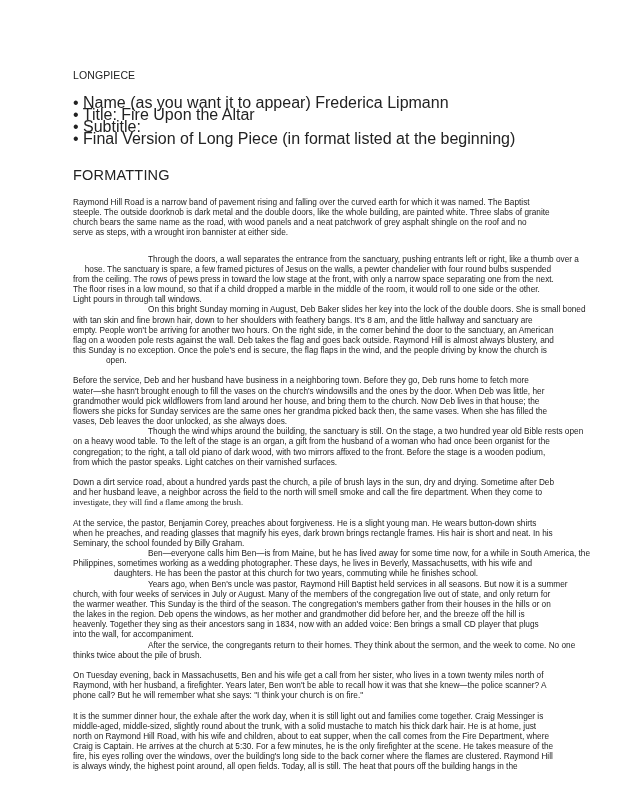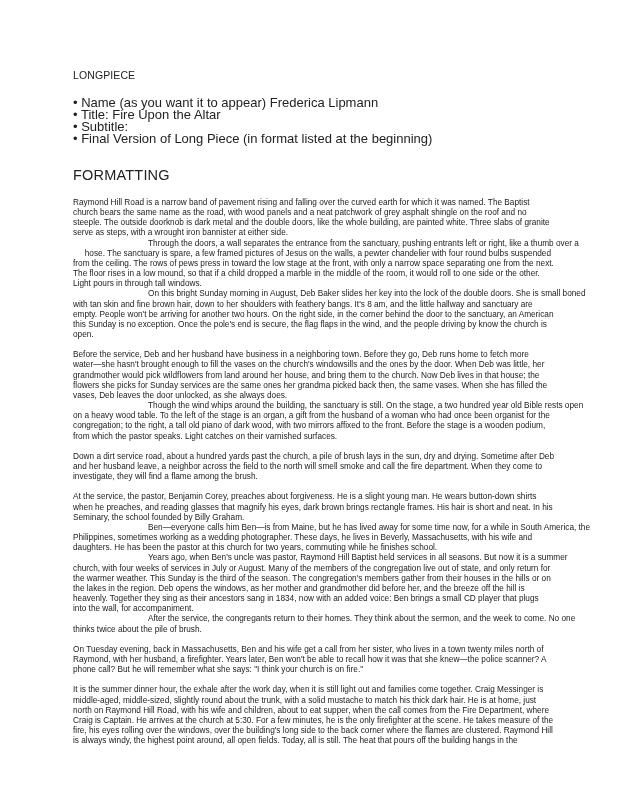--- a/index.html
+++ b/index.html
@@ -1,19 +1,19 @@
 <!DOCTYPE html>
 <html><head>
   <meta charset="utf-8">
   <style>
     html, body { margin: 0; padding: 0; background: #ffffff; }
     body { width: 619px; height: 800px; position: relative; overflow: hidden; font-family: "Liberation Sans", sans-serif; color: #1e1e1e; }
     .page { position: absolute; left: 0; top: 0; width: 552px; height: 800px; background: #fff; }
     .heading-small { position: absolute; left: 73px; top: 69px; font-size: 10.5px; letter-spacing: 0.1px; color: #222; }
-    .bullets { position: absolute; left: 73px; top: 97px; font-size: 13px; line-height: 12px; color: #222; margin: 0; padding: 0; list-style: none; }
+    .bullets { position: absolute; left: 73px; top: 97px; font-size: 16px; line-height: 12px; color: #222; margin: 0; padding: 0; list-style: none; }
     .bullets li { white-space: nowrap; }
     .heading-large { position: absolute; left: 73px; top: 167px; font-size: 14.5px; color: #222; letter-spacing: 0.2px; }
     .body-text { position: absolute; left: 73px; top: 198px; width: 478px; font-size: 8.25px; line-height: 10.15px; color: #222; }
     .body-text p { margin: 0; text-align: left; }
     .body-text p.indent { text-indent: 35px; }
     .body-text p.gap { margin-top: 10.15px; }
     .line { display: block; white-space: nowrap; }
   </style>
 </head>
 <body>
@@ -26,65 +26,66 @@
     <li>• Title: Fire Upon the Altar</li>
     <li>• Subtitle:</li>
     <li>• Final Version of Long Piece (in format listed at the beginning)</li>
   </ul>
 
   <div class="heading-large">FORMATTING</div>
 
   <div class="body-text" id="body-text">
       <p>
         <span class="line">Raymond Hill Road is a narrow band of pavement rising and falling over the curved earth for which it was named. The Baptist</span>
+        <span class="line" style="text-indent: 0px;">steeple. The outside doorknob is dark metal and the double doors, like the whole building, are painted white. Three slabs of granite</span>
         <span class="line" style="text-indent: 0px;">church bears the same name as the road, with wood panels and a neat patchwork of grey asphalt shingle on the roof and no</span>
-        <span class="line" style="text-indent: 0px;">steeple. The outside doorknob is dark metal and the double doors, like the whole building, are painted white. Three slabs of granite</span>
         <span class="line" style="text-indent: 0px;">serve as steps, with a wrought iron bannister at either side.</span>
       </p>
       <p class="indent" style="text-indent: 0px;">
-        <span class="line" style="padding-left: 75px;">Through the doors, a wall separates the entrance from the sanctuary, pushing entrants left or right, like a thumb over a</span>
+        <span class="line" style="padding-left: 75px; margin-top: 16px;">Through the doors, a wall separates the entrance from the sanctuary, pushing entrants left or right, like a thumb over a</span>
         <span class="line" style="text-indent: 0px; text-align: right;">hose. The sanctuary is spare, a few framed pictures of Jesus on the walls, a pewter chandelier with four round bulbs suspended</span>
         <span class="line" style="text-indent: 0px;">from the ceiling. The rows of pews press in toward the low stage at the front, with only a narrow space separating one from the next.</span>
         <span class="line" style="text-indent: 0px;">The floor rises in a low mound, so that if a child dropped a marble in the middle of the room, it would roll to one side or the other.</span>
         <span class="line" style="text-indent: 0px;">Light pours in through tall windows.</span>
       </p>
       <p class="indent" style="text-indent: 0px;">
         <span class="line" style="padding-left: 75px;">On this bright Sunday morning in August, Deb Baker slides her key into the lock of the double doors. She is small boned</span>
         <span class="line" style="text-indent: 0px;">with tan skin and fine brown hair, down to her shoulders with feathery bangs. It's 8 am, and the little hallway and sanctuary are</span>
         <span class="line" style="text-indent: 0px;">empty. People won't be arriving for another two hours. On the right side, in the corner behind the door to the sanctuary, an American</span>
+        <span class="line" style="text-indent: 0px;">flag on a wooden pole rests against the wall. Deb takes the flag and goes back outside. Raymond Hill is almost always blustery, and</span>
         <span class="line" style="text-indent: 0px;">this Sunday is no exception. Once the pole's end is secure, the flag flaps in the wind, and the people driving by know the church is</span>
-        <span class="line" style="text-indent: 0px;">open.</span>
+        <span class="line" style="text-indent: 0px; margin-left: 33px;">open.</span>
       </p>
       <p class="gap">
         <span class="line">Before the service, Deb and her husband have business in a neighboring town. Before they go, Deb runs home to fetch more</span>
         <span class="line" style="text-indent: 0px;">water—she hasn't brought enough to fill the vases on the church's windowsills and the ones by the door. When Deb was little, her</span>
         <span class="line" style="text-indent: 0px;">grandmother would pick wildflowers from land around her house, and bring them to the church. Now Deb lives in that house; the</span>
         <span class="line" style="text-indent: 0px;">flowers she picks for Sunday services are the same ones her grandma picked back then, the same vases. When she has filled the</span>
         <span class="line" style="text-indent: 0px;">vases, Deb leaves the door unlocked, as she always does.</span>
       </p>
       <p class="indent" style="text-indent: 0px;">
         <span class="line" style="padding-left: 75px;">Though the wind whips around the building, the sanctuary is still. On the stage, a two hundred year old Bible rests open</span>
         <span class="line" style="text-indent: 0px;">on a heavy wood table. To the left of the stage is an organ, a gift from the husband of a woman who had once been organist for the</span>
         <span class="line" style="text-indent: 0px;">congregation; to the right, a tall old piano of dark wood, with two mirrors affixed to the front. Before the stage is a wooden podium,</span>
         <span class="line" style="text-indent: 0px;">from which the pastor speaks. Light catches on their varnished surfaces.</span>
       </p>
       <p class="gap">
         <span class="line">Down a dirt service road, about a hundred yards past the church, a pile of brush lays in the sun, dry and drying. Sometime after Deb</span>
         <span class="line" style="text-indent: 0px;">and her husband leave, a neighbor across the field to the north will smell smoke and call the fire department. When they come to</span>
-        <span class="line" style="text-indent: 0px;">investigate, they will find a flame among the brush.</span>
+        <span class="line" style="text-indent: 0px; font-family: Liberation Serif, serif;">investigate, they will find a flame among the brush.</span>
       </p>
       <p class="gap">
         <span class="line">At the service, the pastor, Benjamin Corey, preaches about forgiveness. He is a slight young man. He wears button-down shirts</span>
         <span class="line" style="text-indent: 0px;">when he preaches, and reading glasses that magnify his eyes, dark brown brings rectangle frames. His hair is short and neat. In his</span>
         <span class="line" style="text-indent: 0px;">Seminary, the school founded by Billy Graham.</span>
       </p>
       <p class="indent" style="text-indent: 0px;">
         <span class="line" style="padding-left: 75px;">Ben—everyone calls him Ben—is from Maine, but he has lived away for some time now, for a while in South America, the</span>
         <span class="line" style="text-indent: 0px;">Philippines, sometimes working as a wedding photographer. These days, he lives in Beverly, Massachusetts, with his wife and</span>
-        <span class="line" style="text-indent: 0px;">daughters. He has been the pastor at this church for two years, commuting while he finishes school.</span>
+        <span class="line" style="text-indent: 0px; margin-left: 41px;">daughters. He has been the pastor at this church for two years, commuting while he finishes school.</span>
       </p>
       <p class="indent" style="text-indent: 0px;">
         <span class="line" style="padding-left: 75px;">Years ago, when Ben's uncle was pastor, Raymond Hill Baptist held services in all seasons. But now it is a summer</span>
         <span class="line" style="text-indent: 0px;">church, with four weeks of services in July or August. Many of the members of the congregation live out of state, and only return for</span>
         <span class="line" style="text-indent: 0px;">the warmer weather. This Sunday is the third of the season. The congregation's members gather from their houses in the hills or on</span>
         <span class="line" style="text-indent: 0px;">the lakes in the region. Deb opens the windows, as her mother and grandmother did before her, and the breeze off the hill is</span>
         <span class="line" style="text-indent: 0px;">heavenly. Together they sing as their ancestors sang in 1834, now with an added voice: Ben brings a small CD player that plugs</span>
         <span class="line" style="text-indent: 0px;">into the wall, for accompaniment.</span>
       </p>
       <p class="indent" style="text-indent: 0px;">

